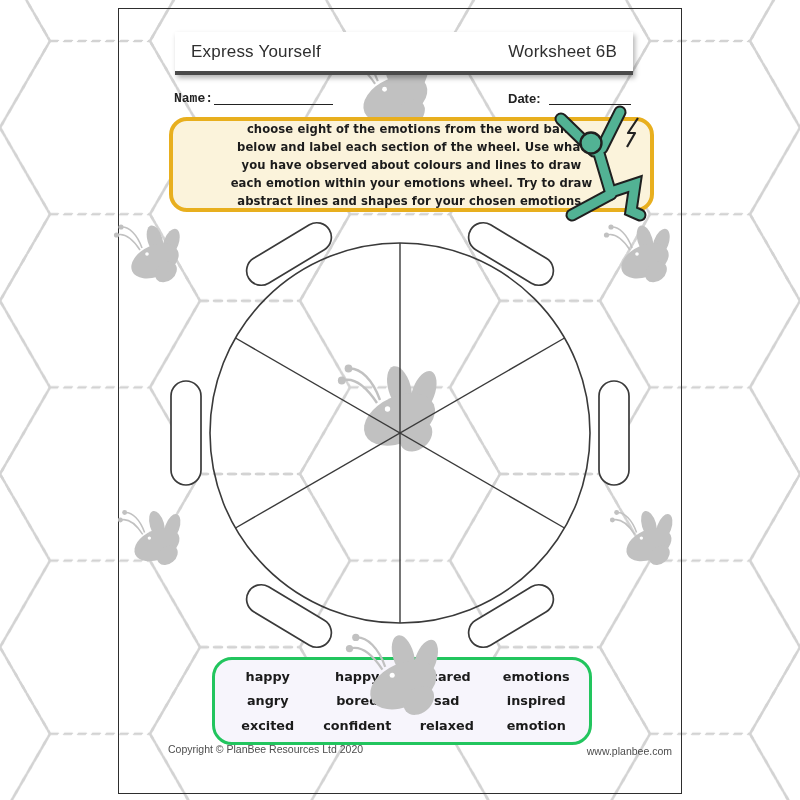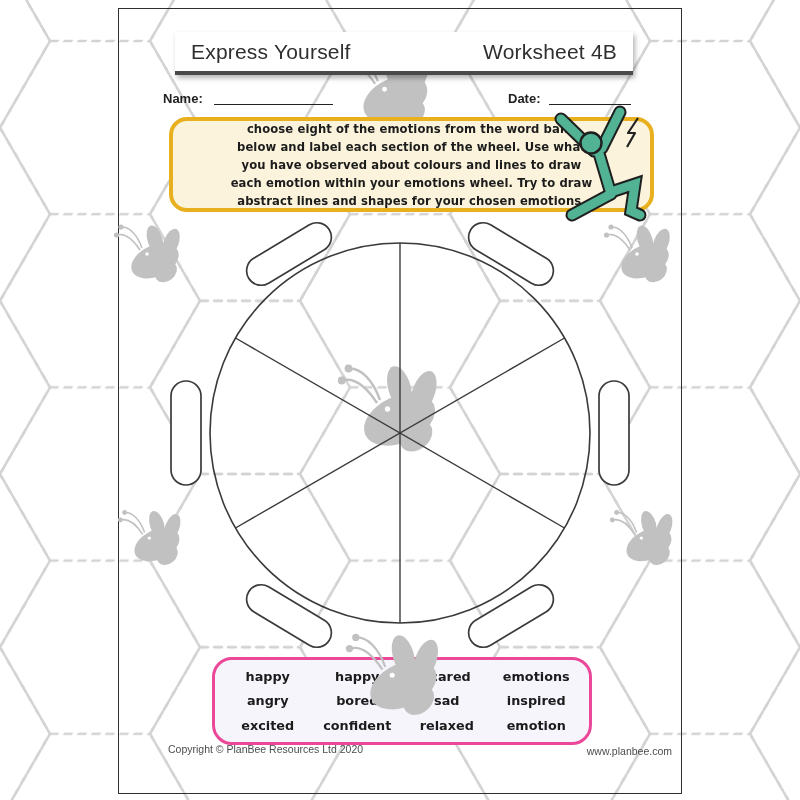--- a/index.html
+++ b/index.html
@@ -17,42 +17,42 @@
   }
 
   
   #header-bar{
     position:absolute;left:175px;top:32px;width:458px;height:43px;background:#ffffff;
     border-bottom:4px solid #4a4a4a;box-sizing:border-box;z-index:6;
     box-shadow:2px 3px 5px rgba(0,0,0,0.30);
     display:flex;align-items:center;justify-content:space-between;
     padding:0 16px;
   }
-  #header-bar .htext{font-size:21px;color:#2f2f2f;letter-spacing:0.2px;}
+  #header-bar .htext{font-size:17px;color:#2f2f2f;letter-spacing:0.2px;}
 
   
   #name-date-row{position:absolute;left:0;top:0;width:800px;height:0;z-index:6;}
   .field-label{position:absolute;font-size:13px;font-weight:bold;color:#222;}
   .field-line{position:absolute;height:0;border-bottom:1.3px solid #222;}
 
   
   #instruction-box{
     position:absolute;left:169px;top:117px;width:485px;height:95px;box-sizing:border-box;
     background:#FBF3DB;border:4px solid #E8AF1E;border-radius:18px;z-index:6;
     display:flex;align-items:center;justify-content:center;
   }
   #instruction-text{
     width:372px;text-align:center;font-family:"DejaVu Sans",sans-serif;
     font-size:11.6px;font-weight:600;color:#1c1c1c;line-height:18px;letter-spacing:0.1px;
   }
 
   
   #word-bank{
     position:absolute;left:212px;top:657px;width:380px;height:88px;box-sizing:border-box;
-    background:#F7F5FC;border:3px solid #ec4899;border-radius:20px;z-index:2;
+    background:#F7F5FC;border:3px solid #22c55e;border-radius:20px;z-index:2;
     display:grid;grid-template-columns:repeat(4,1fr);grid-template-rows:repeat(3,1fr);
     align-items:center;justify-items:center;padding:4px 8px;
   }
   .word{
     font-family:"DejaVu Sans",sans-serif;font-size:12.8px;font-weight:600;color:#1b1b1b;
   }
 
   
   #footer-copyright{position:absolute;left:168px;top:743px;font-size:10.5px;color:#4d4d4d;z-index:6;}
   #footer-website{position:absolute;right:128px;top:745px;font-size:10.5px;color:#4d4d4d;z-index:6;}
@@ -132,25 +132,25 @@
       <rect x="-47" y="-14.5" width="94" height="29" rx="14.5" transform="translate(511,254) rotate(31)"></rect>
       <rect x="171" y="381" width="30" height="104" rx="15"></rect>
       <rect x="599" y="381" width="30" height="104" rx="15"></rect>
       <rect x="-47" y="-14.5" width="94" height="29" rx="14.5" transform="translate(289,616) rotate(31)"></rect>
       <rect x="-47" y="-14.5" width="94" height="29" rx="14.5" transform="translate(511,616) rotate(-31)"></rect>
     </g>
   </svg>
 
   <div id="header-bar">
     <span class="htext">Express Yourself</span>
-    <span class="htext">Worksheet 4B</span>
+    <span class="htext">Worksheet 6B</span>
   </div>
 
   <div id="name-date-row">
-    <span class="field-label" style="left:163px;top:91px;">Name:</span>
+    <span class="field-label" style="left:174px;top:91px;font-family:Liberation Mono, monospace;">Name:</span>
     <div class="field-line" style="left:214px;top:104px;width:119px;"></div>
     <span class="field-label" style="left:508px;top:91px;">Date:</span>
     <div class="field-line" style="left:549px;top:104px;width:82px;"></div>
   </div>
 
   <div id="instruction-box">
     <div id="instruction-text">choose eight of the emotions from the word bank below and label each section of the wheel. Use what you have observed about colours and lines to draw each emotion within your emotions wheel. Try to draw abstract lines and shapes for your chosen emotions.</div>
   </div>
 
   <svg id="dancer-layer" class="layer" width="800" height="800">

